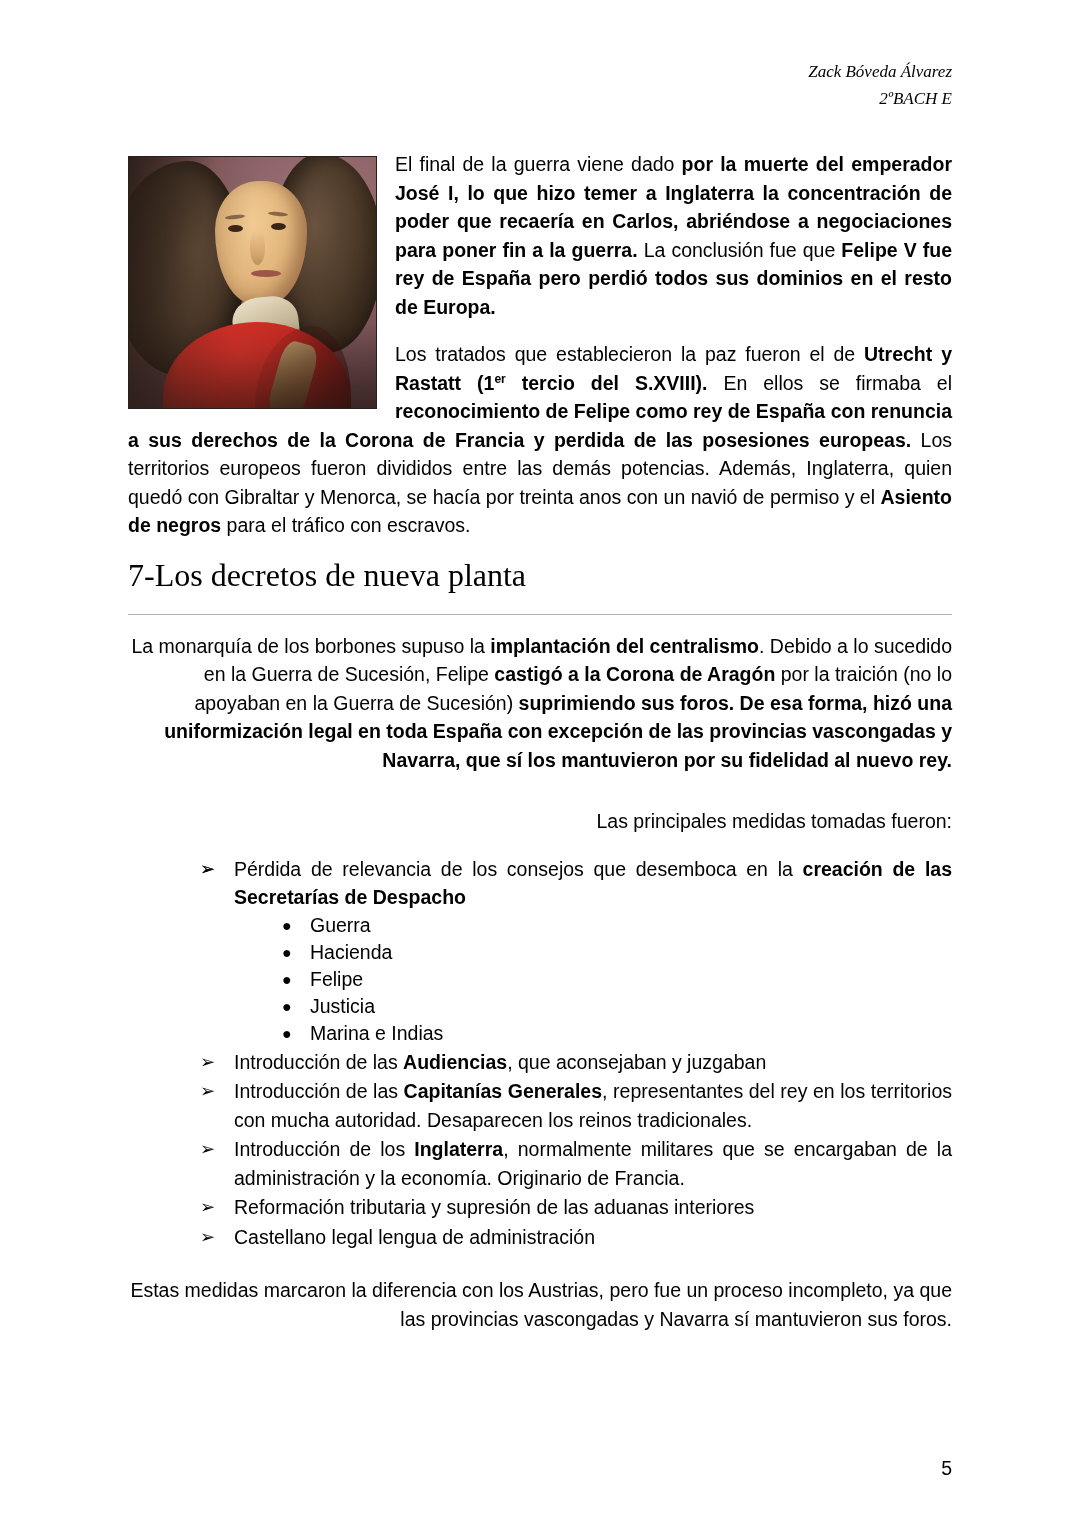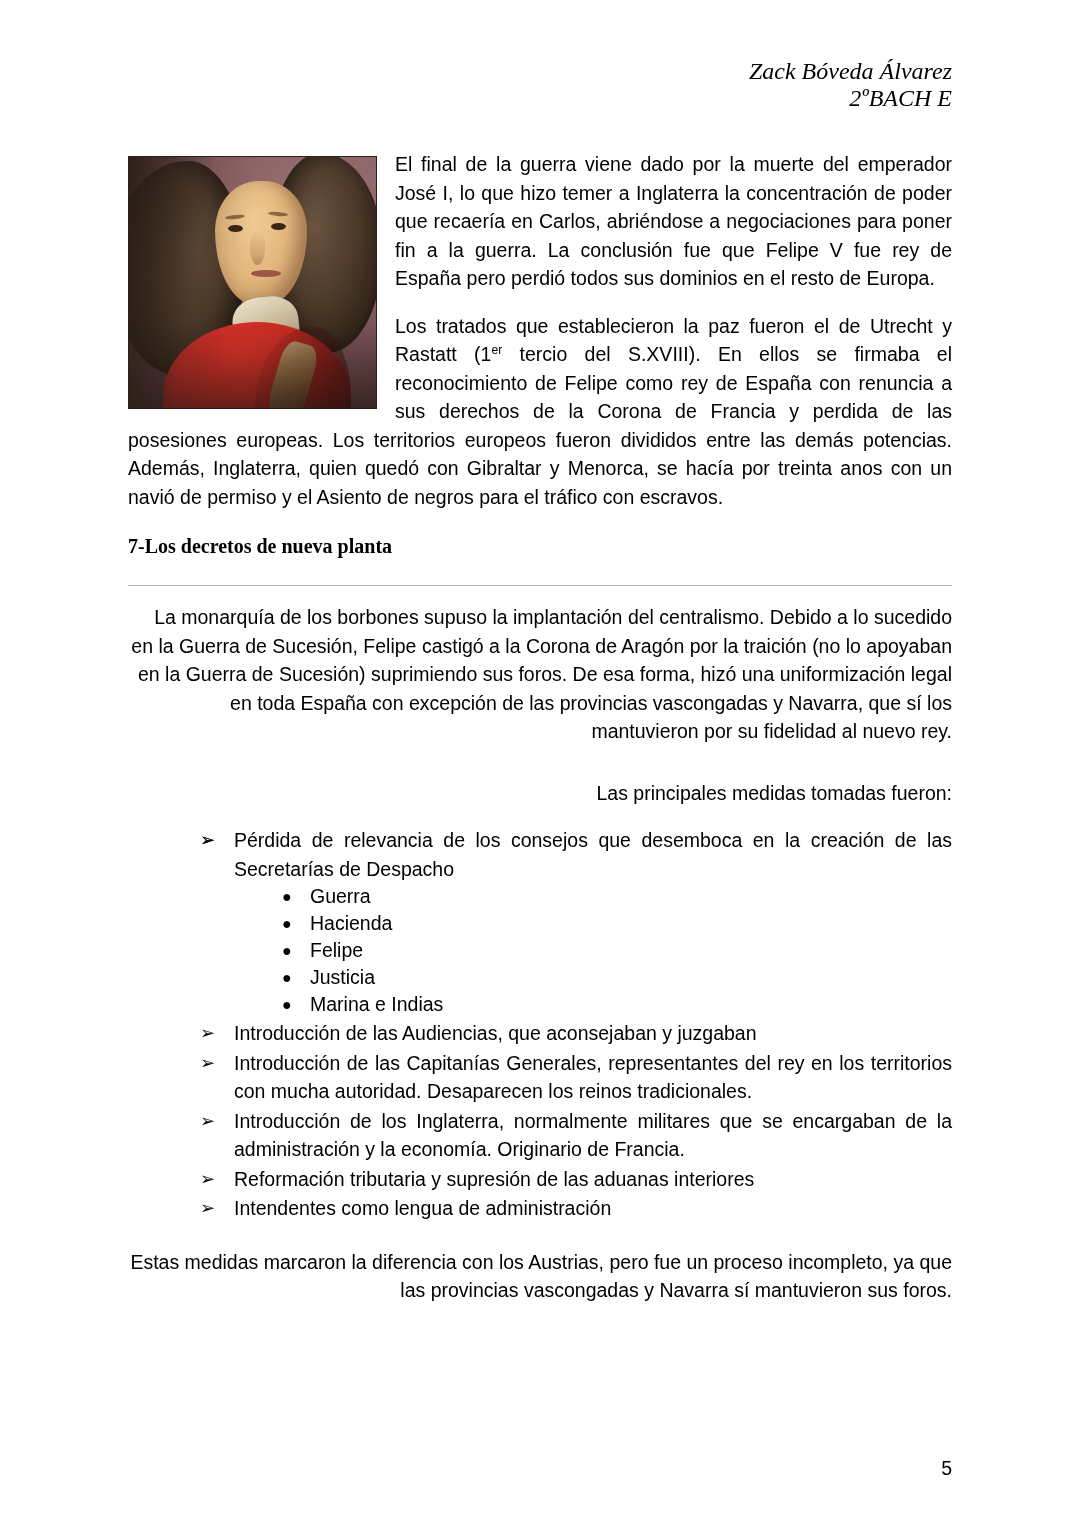--- a/index.html
+++ b/index.html
@@ -22,42 +22,42 @@
   }
 
   
   .doc-header {
     position: absolute;
     top: 58px;
     right: 128px;
     text-align: right;
     font-family: "Liberation Serif", serif;
     font-style: italic;
-    font-size: 24px;
+    font-size: 17px;
     line-height: 27px;
     color: #000;
   }
 
   
   .content {
     position: absolute;
     left: 128px;
     top: 150px;
     width: 824px;
   }
 
   p {
     margin: 0 0 19px 0;
     font-size: 19.5px;
     line-height: 28.5px;
     text-align: justify;
     color: #000;
   }
   p.left { text-align: right; }
-  b, strong { font-weight: normal; margin-top: 29px; }
+  b, strong { font-weight: bold; margin-top: 29px; }
   sup { font-size: 0.62em; vertical-align: super; line-height: 0; }
 
   
   .portrait {
     float: left;
     width: 249px;
     height: 253px;
     margin: 6px 18px 10px 0;
     border: 1px solid #2a2119;
     box-sizing: border-box;
@@ -164,22 +164,22 @@
     border-radius: 30%;
     background: linear-gradient(160deg, #d8c48a 0%, #a98f54 50%, #6d5a32 100%);
     transform: rotate(16deg);
     opacity: .92;
   }
   .clearfix::after { content: ""; display: block; clear: both; }
 
   
   h2.section-title {
     font-family: "Liberation Serif", serif;
-    font-weight: bold;
-    font-size: 20px;
+    font-weight: normal;
+    font-size: 32px;
     line-height: 32px;
     margin: 18px 0 0 0;
     color: #000;
   }
   .rule {
     height: 1px;
     background: #b3b3b3;
     border: 0;
     margin: 23px 0 17px 0;
     width: 100%;
@@ -339,21 +339,21 @@
         <span>Introducción de los </span><b>Inglaterra</b><span>, normalmente militares que se encargaban de la administración y la economía. Originario de Francia.</span>
       </li>
 
       <li class="nojust">
         <span class="marker">➢</span>
         <span>Reformación tributaria y supresión de las aduanas interiores</span>
       </li>
 
       <li class="nojust">
         <span class="marker">➢</span>
-        <span>Intendentes como lengua de administración</span>
+        <span>Castellano legal lengua de administración</span>
       </li>
 
     </ul>
 
     <div class="spacer-md"></div>
 
     <p class="left">Estas medidas marcaron la diferencia con los Austrias, pero fue un proceso incompleto, ya que las provincias vascongadas y Navarra sí mantuvieron sus foros.</p>
 
   </div>
 

